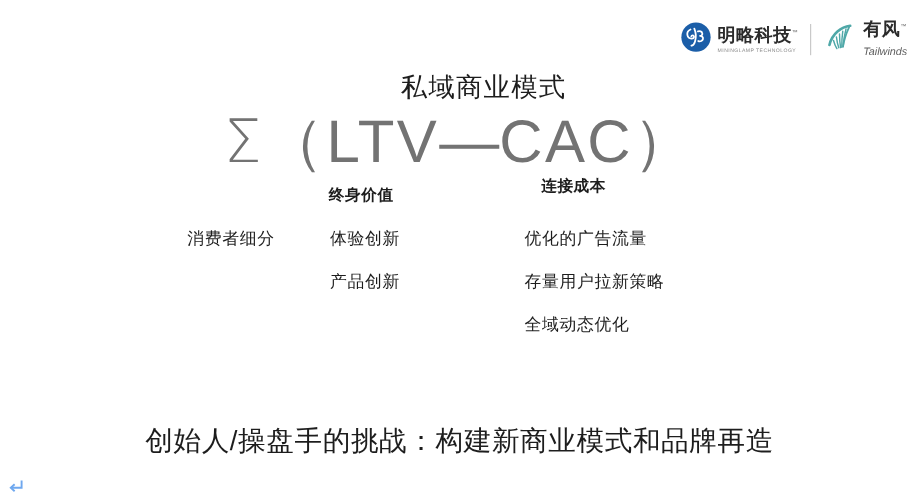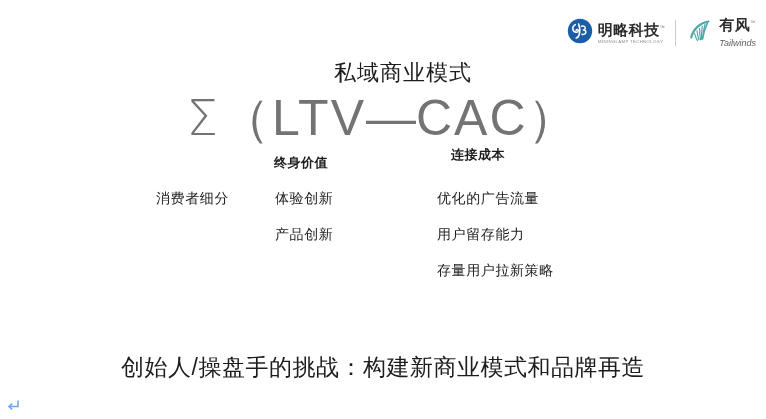--- a/index.html
+++ b/index.html
@@ -238,22 +238,22 @@
       <div class="col-item">消费者细分</div>
     </div>
 
     <div class="column col-1">
       <div class="col-item">体验创新</div>
       <div class="col-item">产品创新</div>
     </div>
 
     <div class="column col-2">
       <div class="col-item">优化的广告流量</div>
-      <div class="col-item">用户留存能力</div>
       <div class="col-item">存量用户拉新策略</div>
+      <div class="col-item">全域动态优化</div>
     </div>
 
   </div>
 
   <div class="footer-line">创始人/操盘手的挑战：构建新商业模式和品牌再造</div>
 
   <span class="return-mark">
     <svg width="14" height="14" viewBox="0 0 14 14" xmlns="http://www.w3.org/2000/svg">
       <path d="M12 1.5v6H3.6" fill="none" stroke="#6FA8EF" stroke-width="1.6"></path>
       <path d="M6.2 4.6L3 7.5l3.2 2.9" fill="none" stroke="#6FA8EF" stroke-width="1.6" stroke-linejoin="miter"></path>

